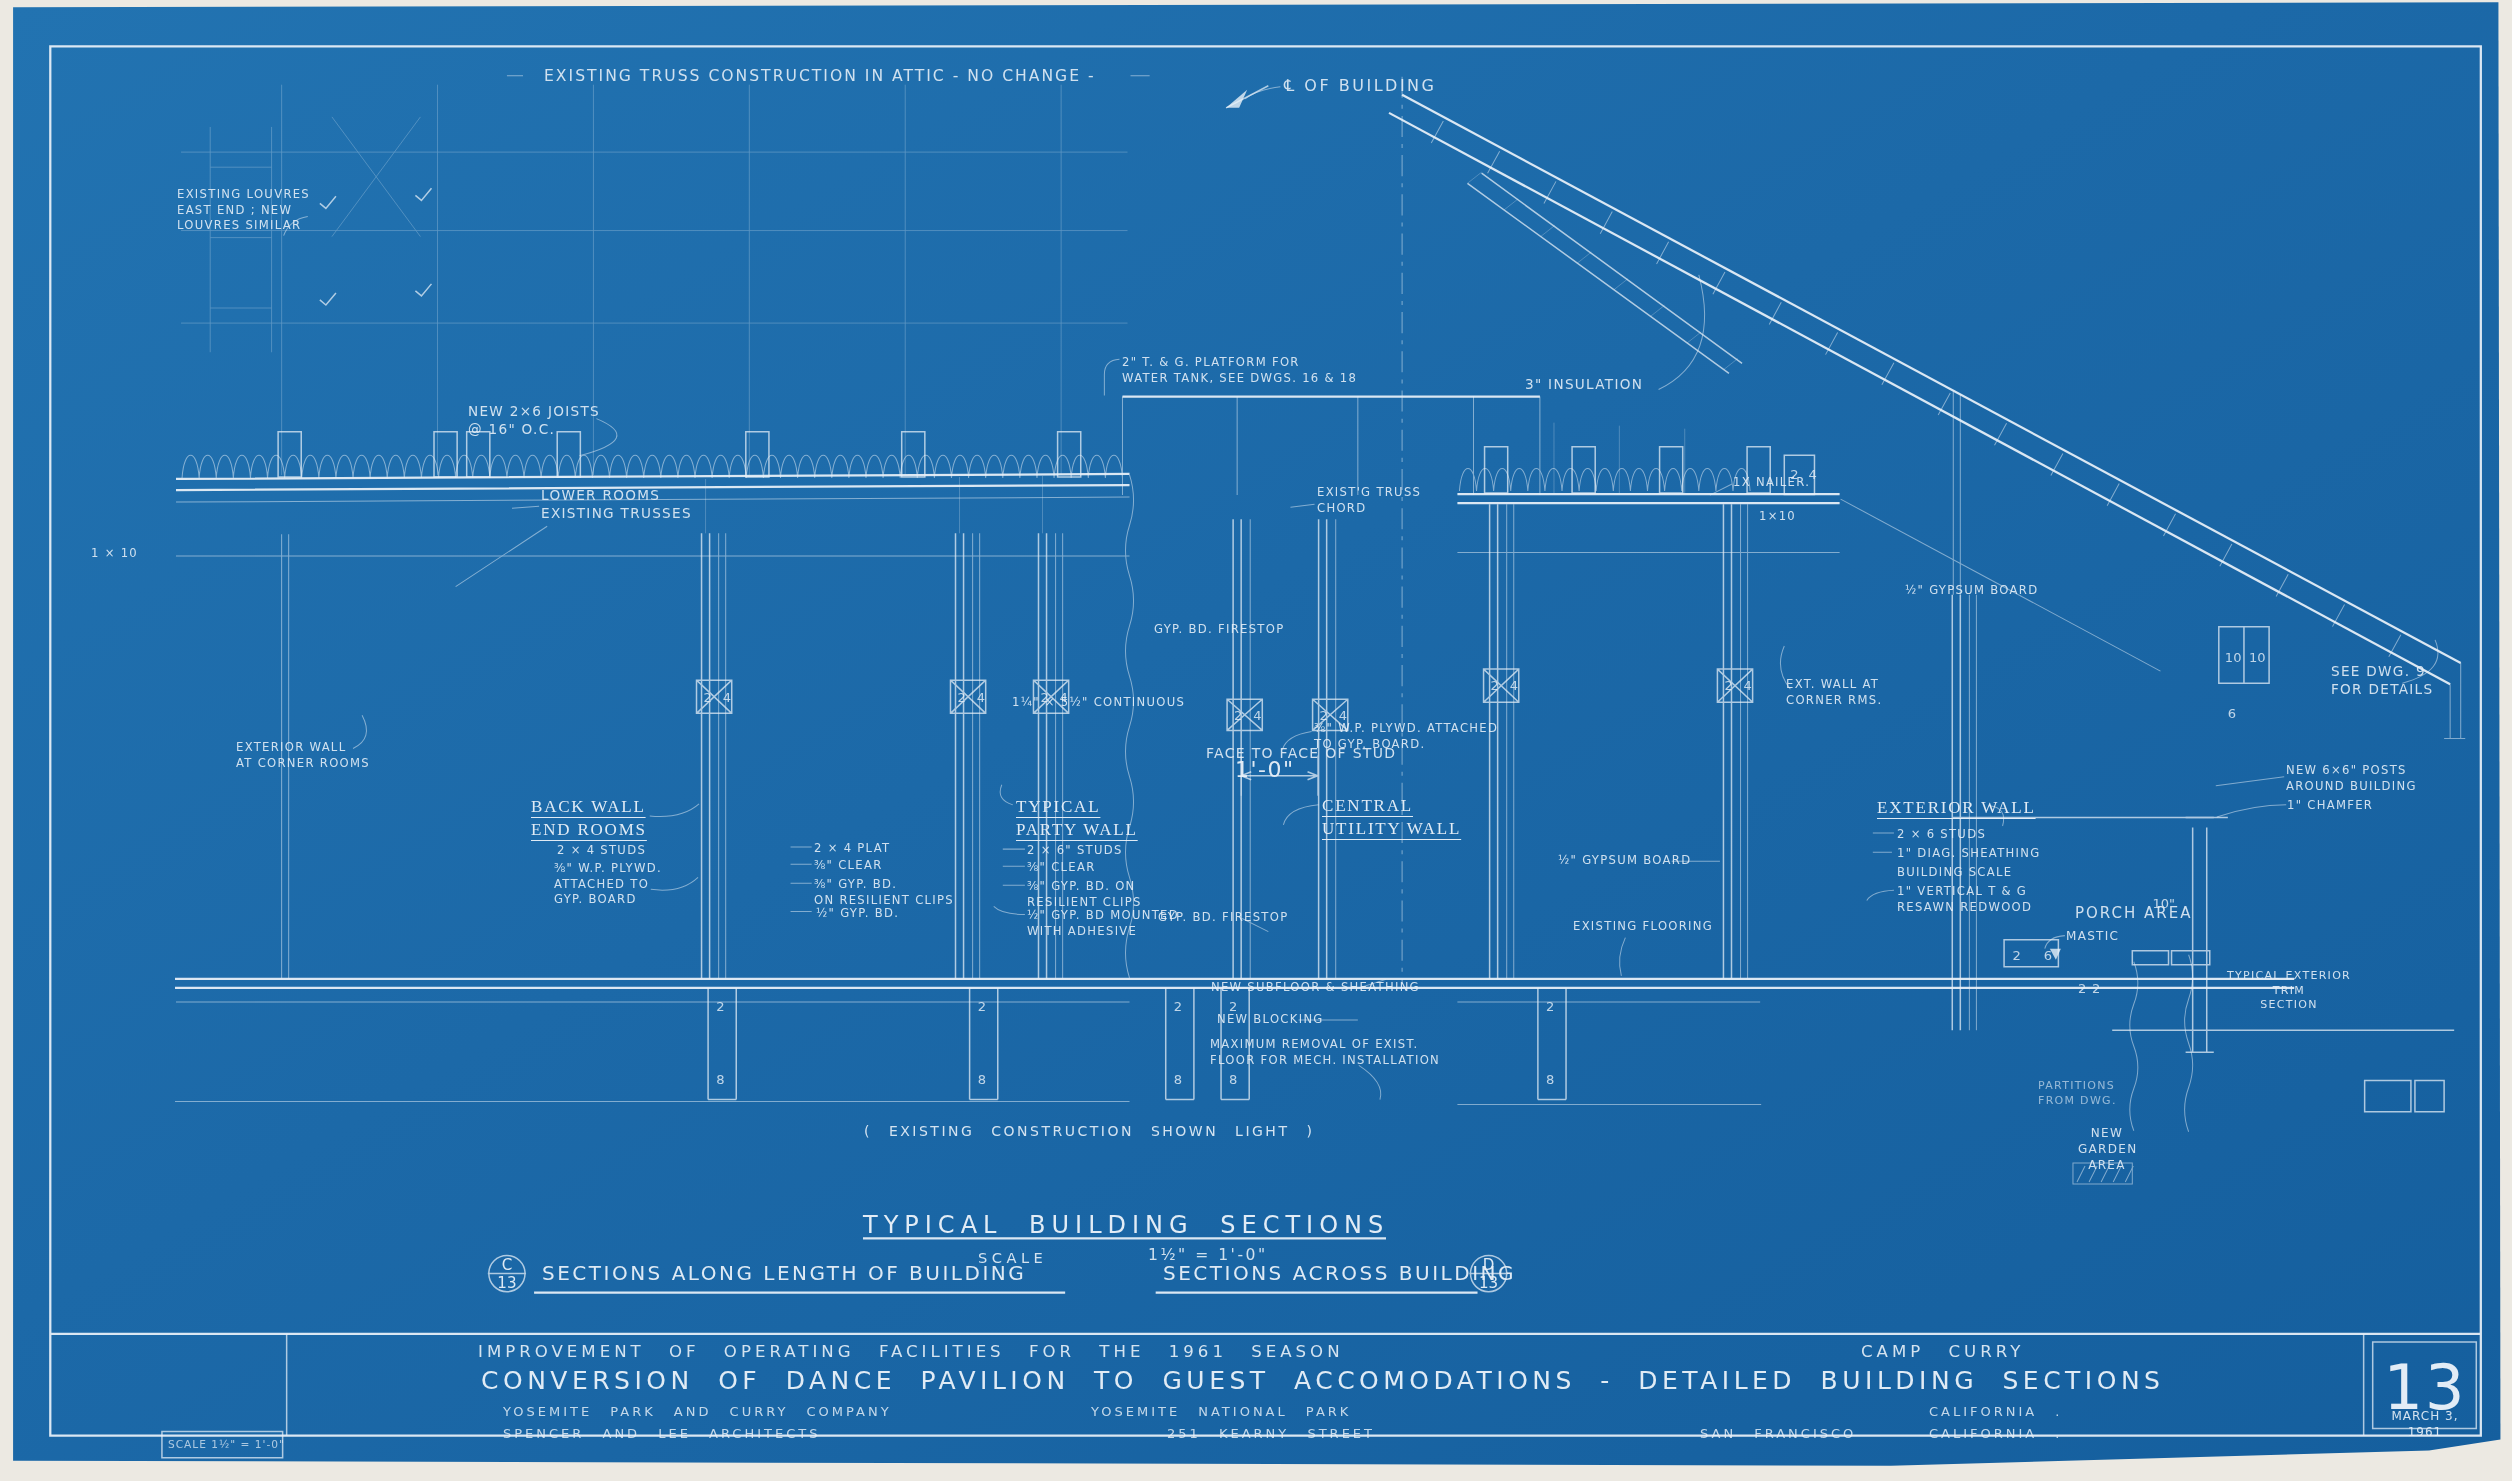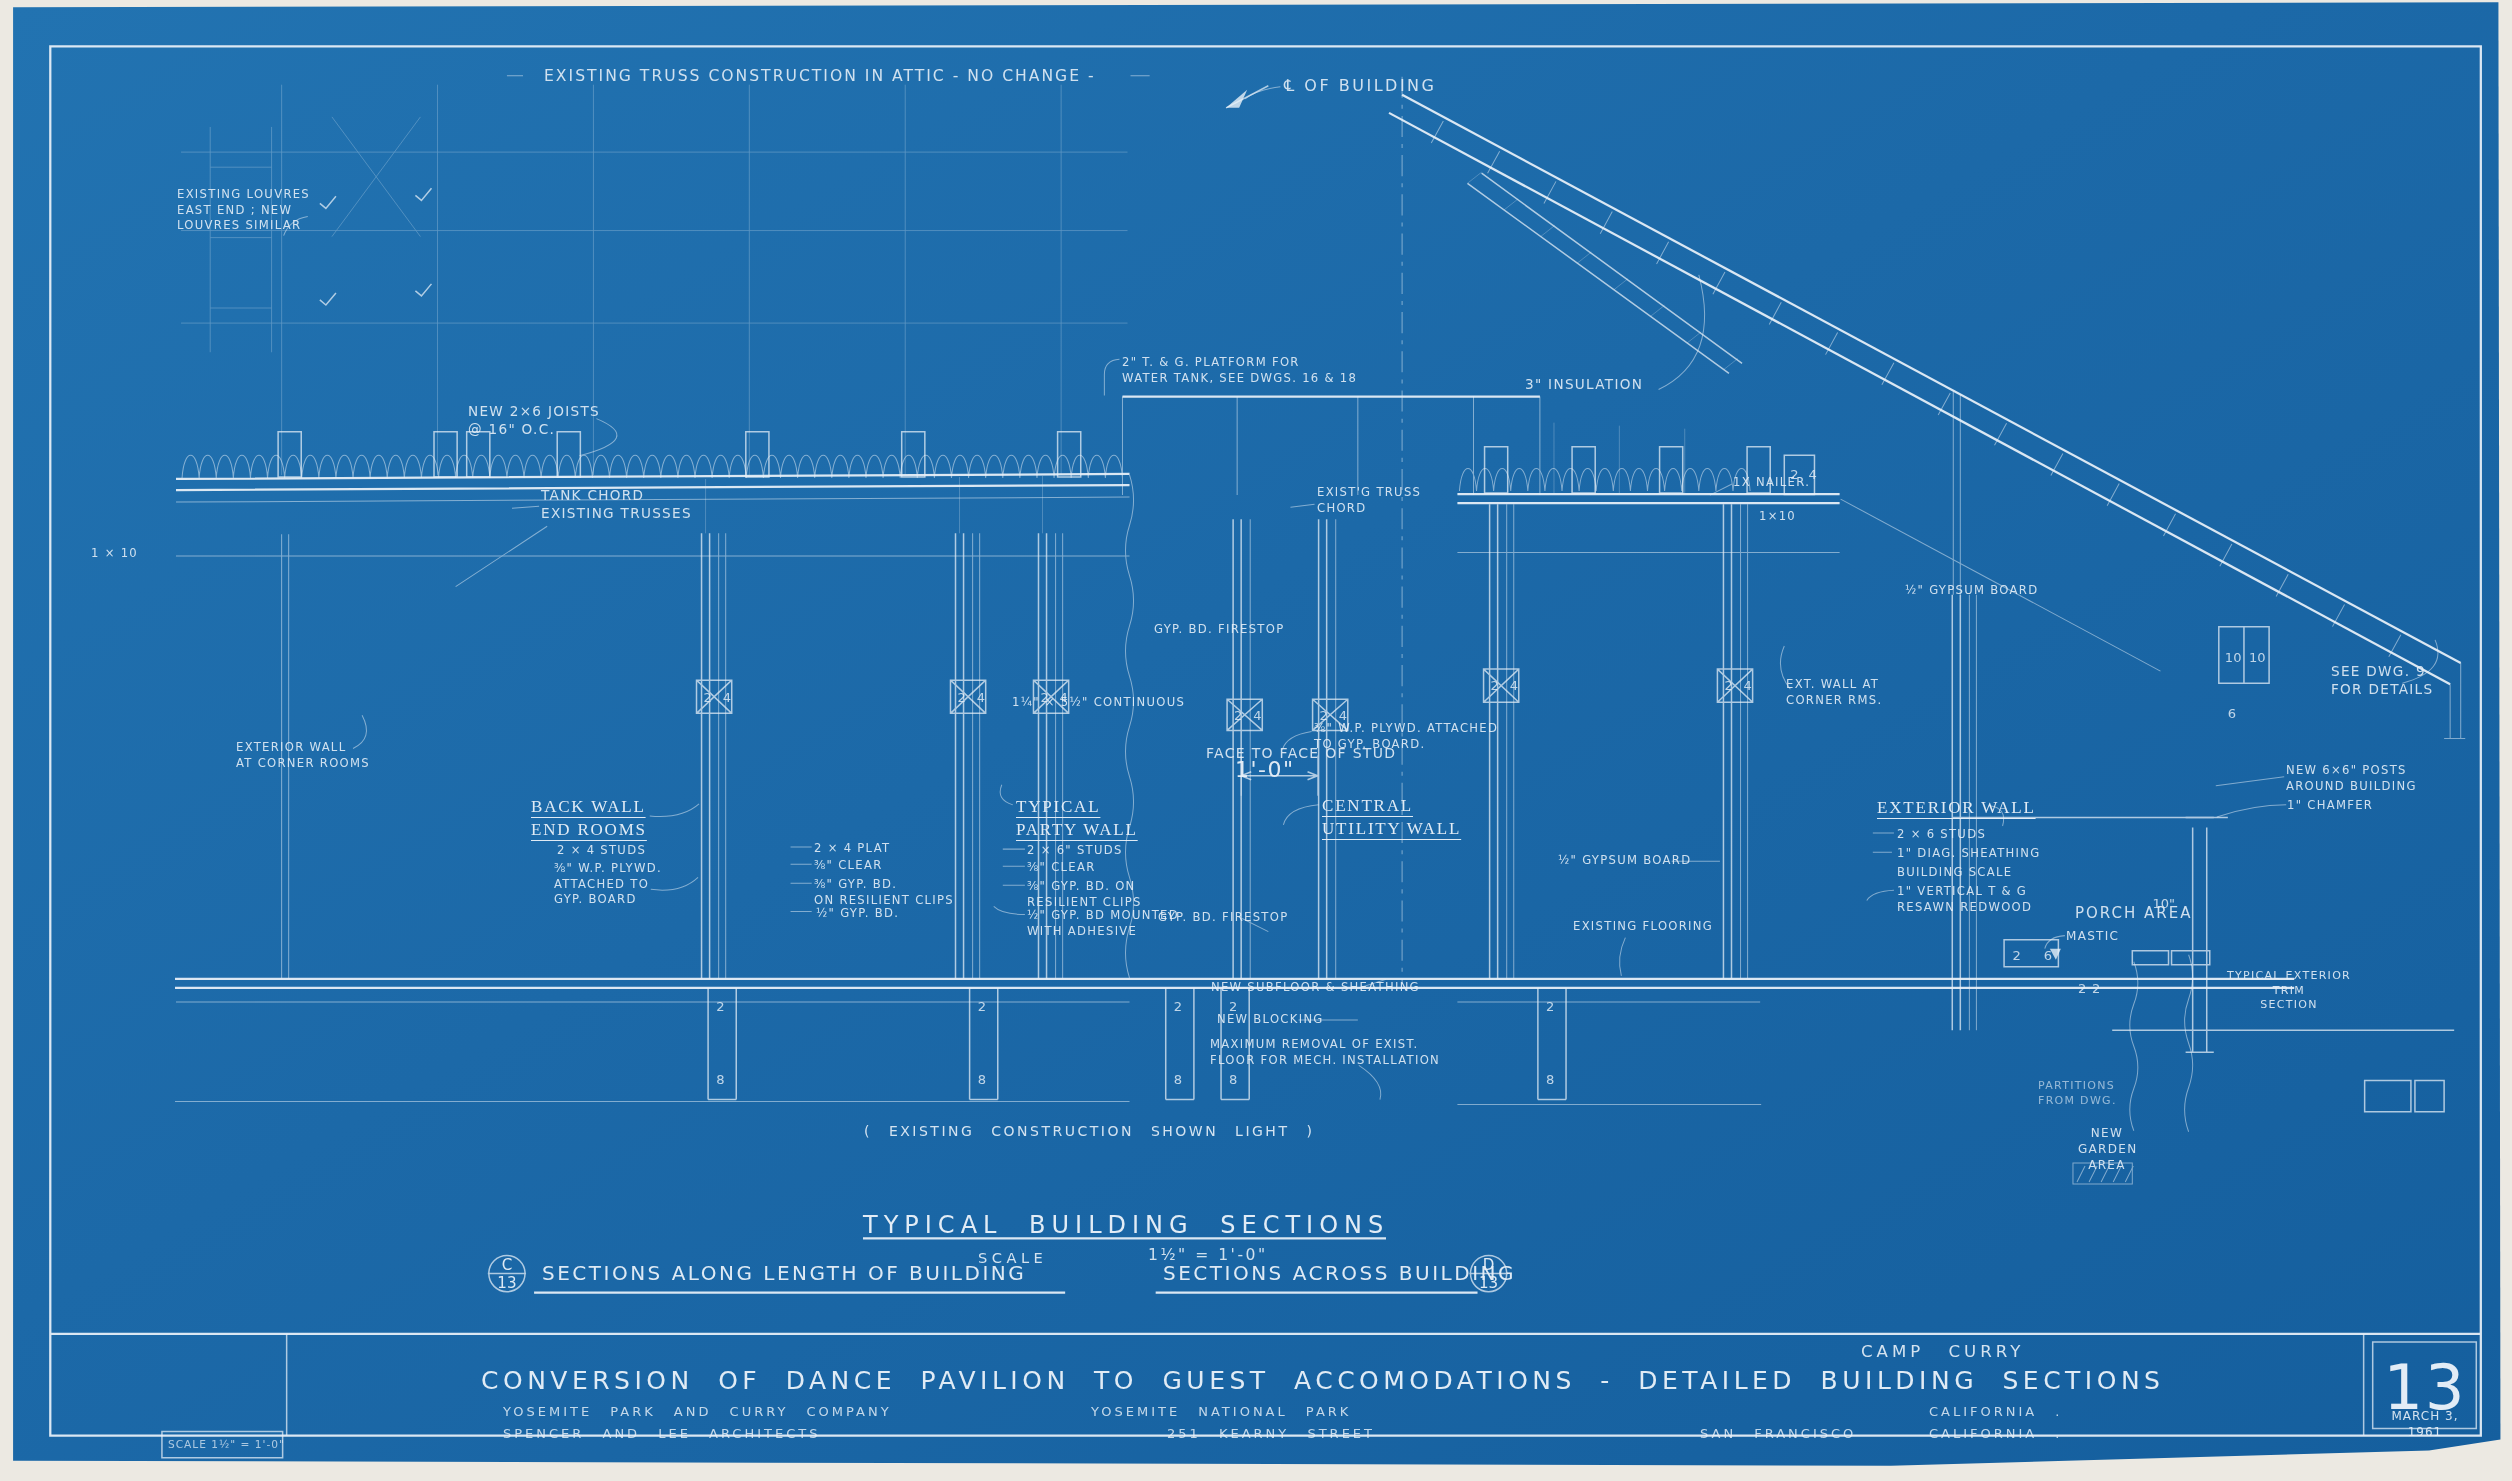--- a/index.html
+++ b/index.html
@@ -224,21 +224,21 @@
 </svg>
 
 <div class="lbl" style="left:544px;top:66px;font-size:15.6px;letter-spacing:2px">EXISTING TRUSS CONSTRUCTION IN ATTIC - NO CHANGE -</div>
 <div class="lbl" style="left:1284px;top:75px;font-size:16px;letter-spacing:2.5px">℄ OF BUILDING</div>
 
 <div class="lbl sm" style="left:177px;top:187px">EXISTING LOUVRES
 EAST END ; NEW
 LOUVRES SIMILAR</div>
 <div class="lbl" style="left:468px;top:402px">NEW 2×6 JOISTS
 @ 16" O.C.</div>
-<div class="lbl" style="left:541px;top:486px">TANK CHORD
+<div class="lbl" style="left:541px;top:486px">LOWER ROOMS
 EXISTING TRUSSES</div>
 <div class="lbl sm" style="left:91px;top:546px">1 × 10</div>
 <div class="lbl sm" style="left:236px;top:740px">EXTERIOR WALL
 AT CORNER ROOMS</div>
 
 <div class="lbl heading" style="left:531px;top:796px">BACK WALL
 END ROOMS</div>
 <div class="lbl sm" style="left:557px;top:843px">2 × 4 STUDS</div>
 <div class="lbl sm" style="left:554px;top:861px">⅜" W.P. PLYWD.
 ATTACHED TO
@@ -309,20 +309,21 @@
 GARDEN
 AREA</div>
 
 <div class="lbl exn" style="left:864px;top:1122px">( EXISTING CONSTRUCTION SHOWN LIGHT )</div>
 <div class="lbl title-main" style="left:863px;top:1209px">TYPICAL BUILDING SECTIONS</div>
 <div class="lbl scl" style="left:978px;top:1248px">SCALE</div>
 <div class="lbl" style="left:1148px;top:1245px;font-size:15.6px;letter-spacing:2.5px">1½" = 1'-0"</div>
 <div class="lbl cap" style="left:542px;top:1260px">SECTIONS ALONG LENGTH OF BUILDING</div>
 <div class="lbl cap" style="left:1163px;top:1260px">SECTIONS ACROSS BUILDING</div>
 
+<div class="lbl tb1" style="left:478px;top:1341px">IMPROVEMENT OF OPERATING FACILITIES FOR THE 1961 SEASON</div>
 <div class="lbl tb1" style="left:1861px;top:1341px">CAMP CURRY</div>
 <div class="lbl tb2" style="left:445px;top:1364px">CONVERSION OF DANCE PAVILION TO GUEST ACCOMODATIONS - DETAILED BUILDING SECTIONS</div>
 <div class="lbl tb3" style="left:503px;top:1403px">YOSEMITE PARK AND CURRY COMPANY</div>
 <div class="lbl tb3" style="left:1091px;top:1403px">YOSEMITE NATIONAL PARK</div>
 <div class="lbl tb3" style="left:1929px;top:1403px">CALIFORNIA .</div>
 <div class="lbl tb3" style="left:503px;top:1425px">SPENCER AND LEE ARCHITECTS</div>
 <div class="lbl tb3" style="left:1167px;top:1425px">251 KEARNY STREET</div>
 <div class="lbl tb3" style="left:1700px;top:1425px">SAN FRANCISCO</div>
 <div class="lbl tb3" style="left:1929px;top:1425px">CALIFORNIA .</div>
 <div class="lbl sheetnum" style="left:2373px;top:1346px;width:104px">13</div>

